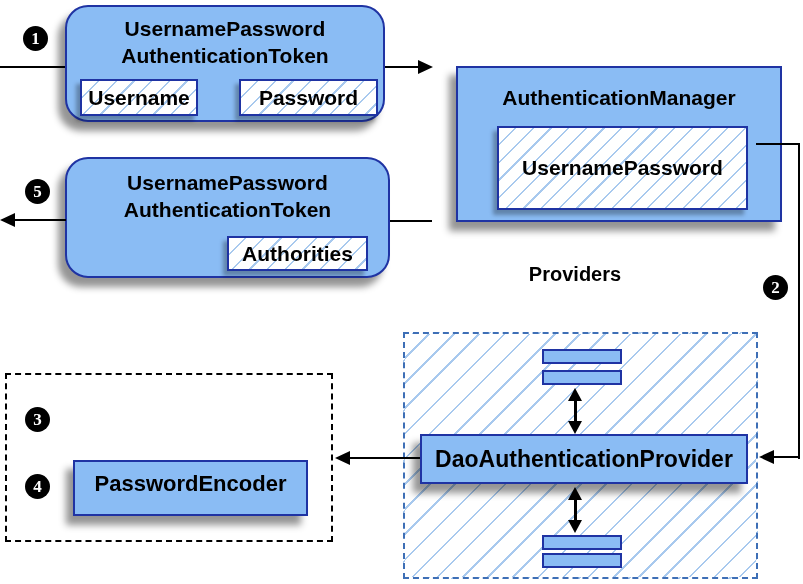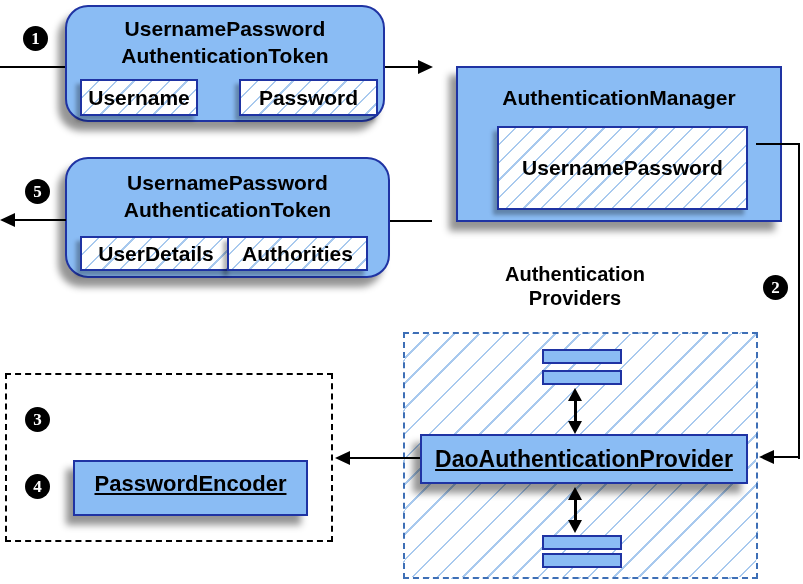--- a/index.html
+++ b/index.html
@@ -7,21 +7,21 @@
     position:relative;width:803px;height:584px;background:#fff;overflow:hidden;
     font-family:"Liberation Sans",sans-serif;font-weight:bold;color:#000;
   }
   
   .box{
     position:absolute;box-sizing:border-box;
     background:var(--box-fill,#8ABCF4);
     border:2px solid var(--box-border,#1F33A3);
   }
   .rounded{border-radius:23px;}
-  .shadowed{box-shadow:-7px 9px 7px rgba(0,0,0,0.42);text-decoration:underline;}
+  .shadowed{box-shadow:-7px 9px 7px rgba(0,0,0,0.42);}
   .title{position:absolute;left:0;right:0;text-align:center;font-size:21px;line-height:27px;white-space:nowrap;}
   .field{
     position:absolute;box-sizing:border-box;text-align:center;font-size:21px;white-space:nowrap;
     border:2px solid var(--box-border,#1F33A3);
     background-color:#fff;
     background-image:repeating-linear-gradient(135deg,rgba(255,255,255,0) 0 11px,var(--hatch-line,#A8C9EE) 11px 12.5px);
     box-shadow:-4px 5px 4px rgba(0,0,0,0.30);
   }
   .centered-text{text-align:center;white-space:nowrap;}
   
@@ -83,30 +83,28 @@
   <div class="hl" style="left:756px;top:143px;width:44px"></div>
   <div class="vl" style="left:798px;top:143px;height:316px"></div>
   <div class="hl" style="left:774px;top:456px;width:26px"></div>
   <div class="tri tri-left" style="left:759px;top:450px"></div>
 
   <div class="box rounded shadowed" style="left:65px;top:157px;width:325px;height:121px">
     <div class="title" style="top:10px">
       <div>UsernamePassword</div>
       <div>AuthenticationToken</div>
     </div>
-    <div class="field" style="left:13px;top:77px;width:152px;height:35px;line-height:31px">UserDetails</div>
     <div class="field" style="left:160px;top:77px;width:141px;height:35px;line-height:31px">Authorities</div>
   </div>
 
   <div class="hl" style="left:390px;top:220px;width:42px"></div>
   <div class="hl" style="left:13px;top:219px;width:53px"></div>
   <div class="tri tri-left" style="left:0;top:213px"></div>
 
   <div class="prov-label" style="left:455px;top:262px;width:240px">
-    <div>Authentication</div>
     <div>Providers</div>
   </div>
 
   <div class="providers-box" style="left:403px;top:332px;width:355px;height:247px"></div>
 
   <div class="pbar" style="left:542px;top:349px"></div>
   <div class="pbar" style="left:542px;top:370px"></div>
 
   <div class="varrow" style="left:568px;top:388px;height:46px">
     <div class="tri-up"></div>

